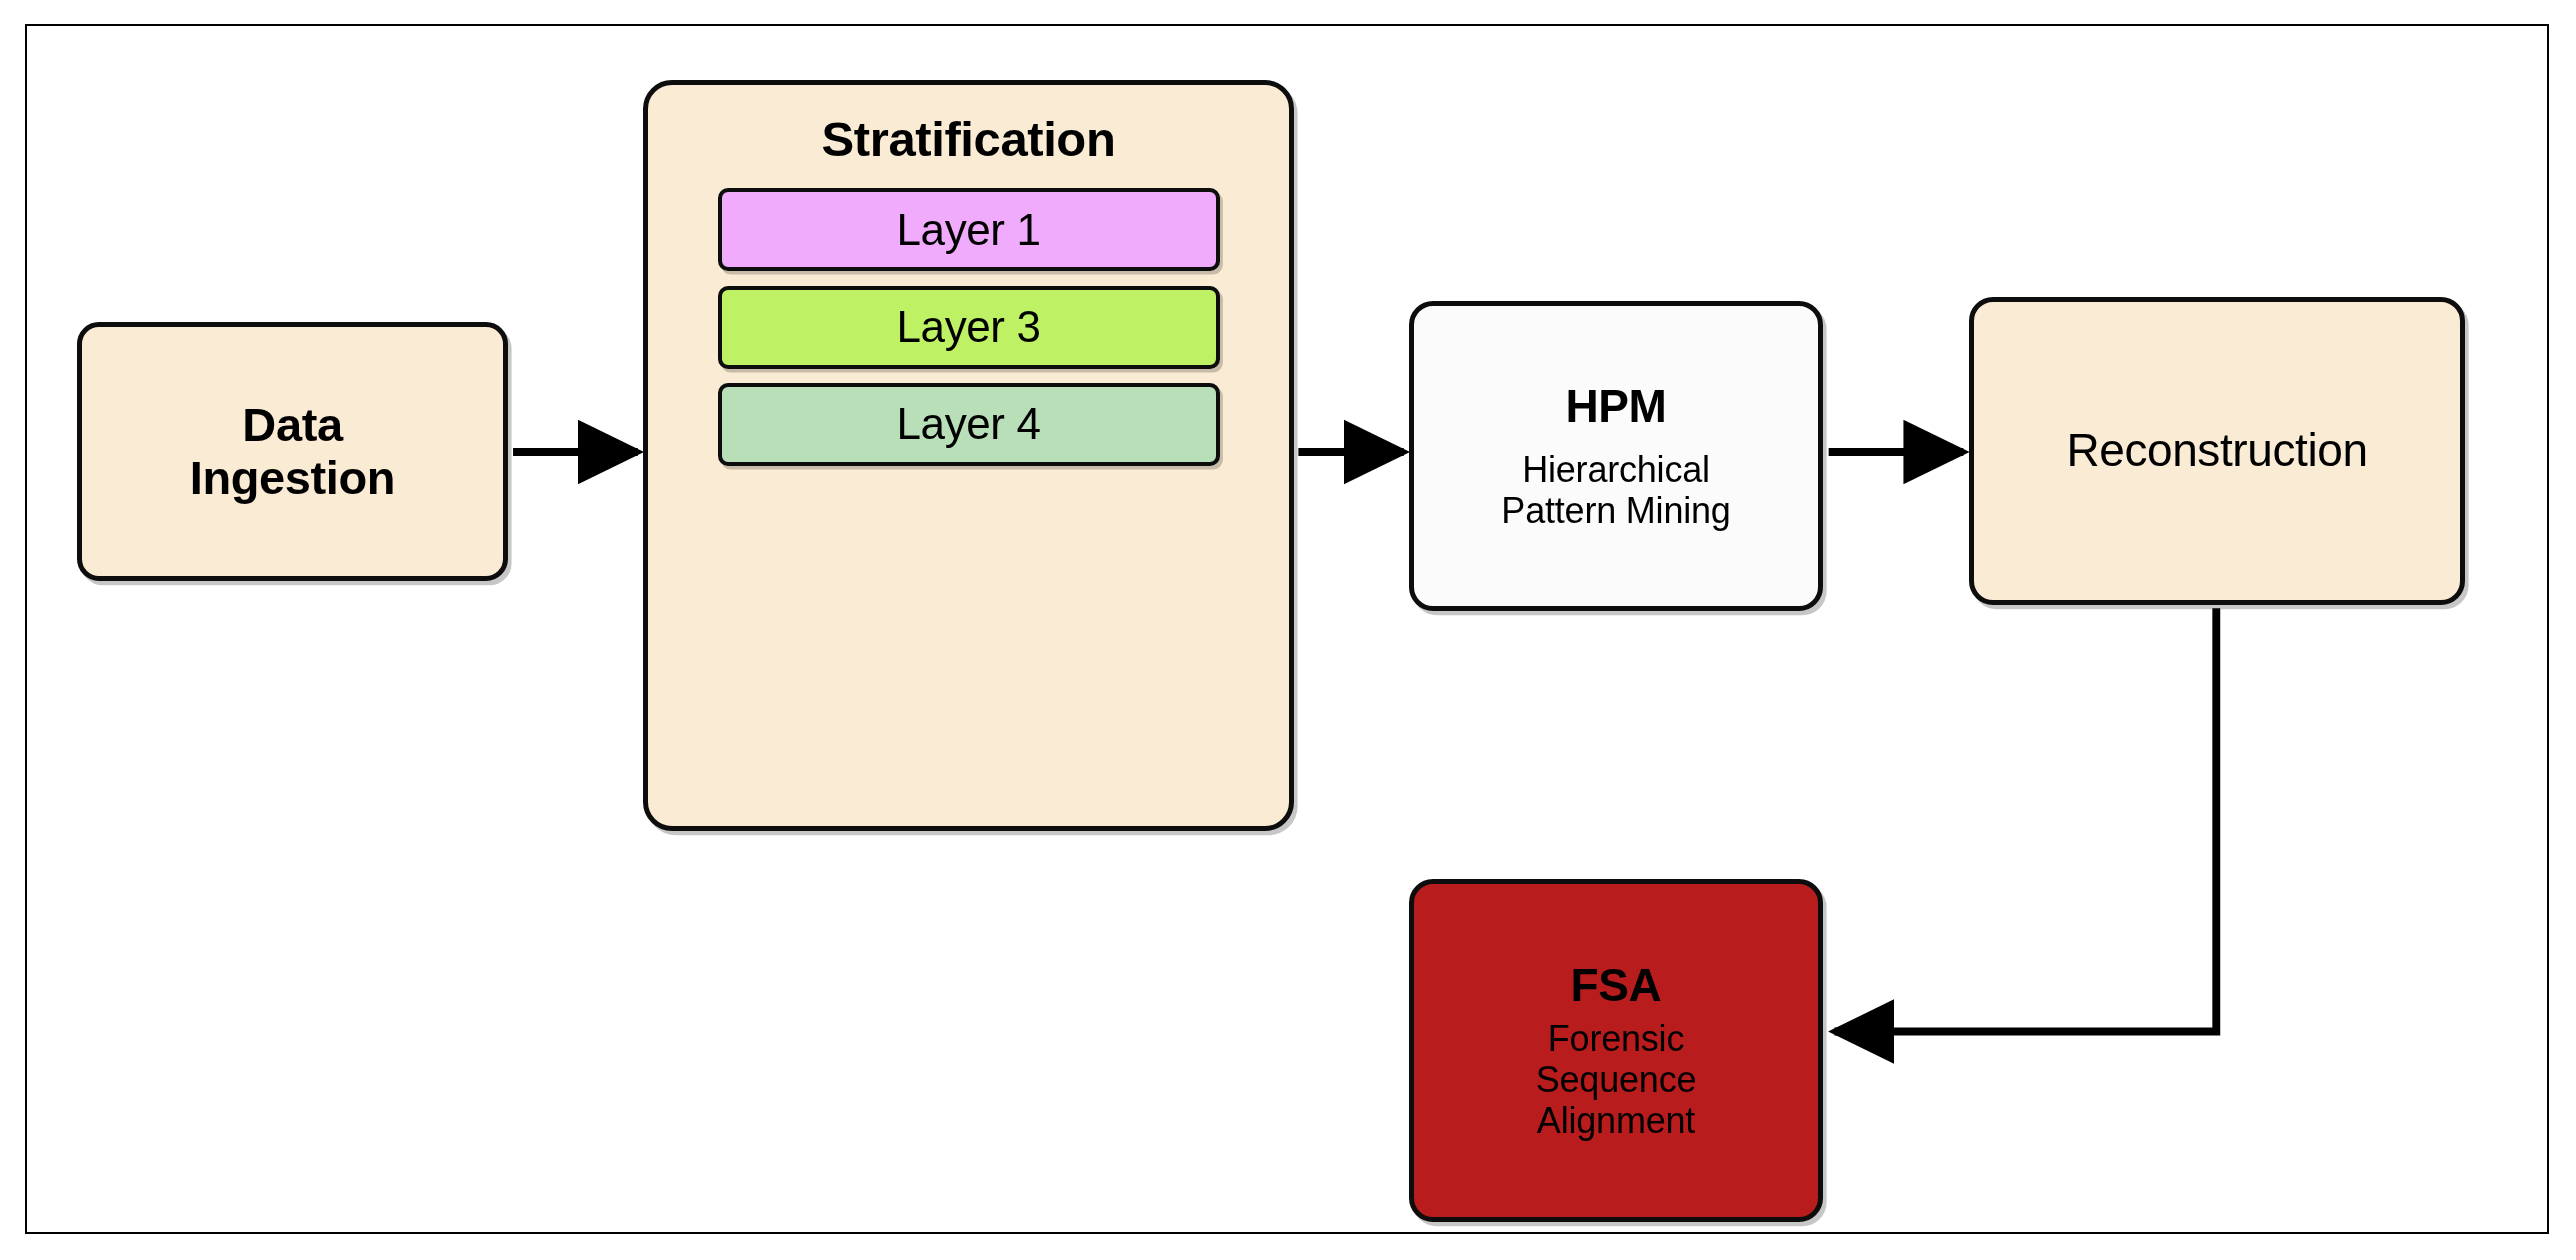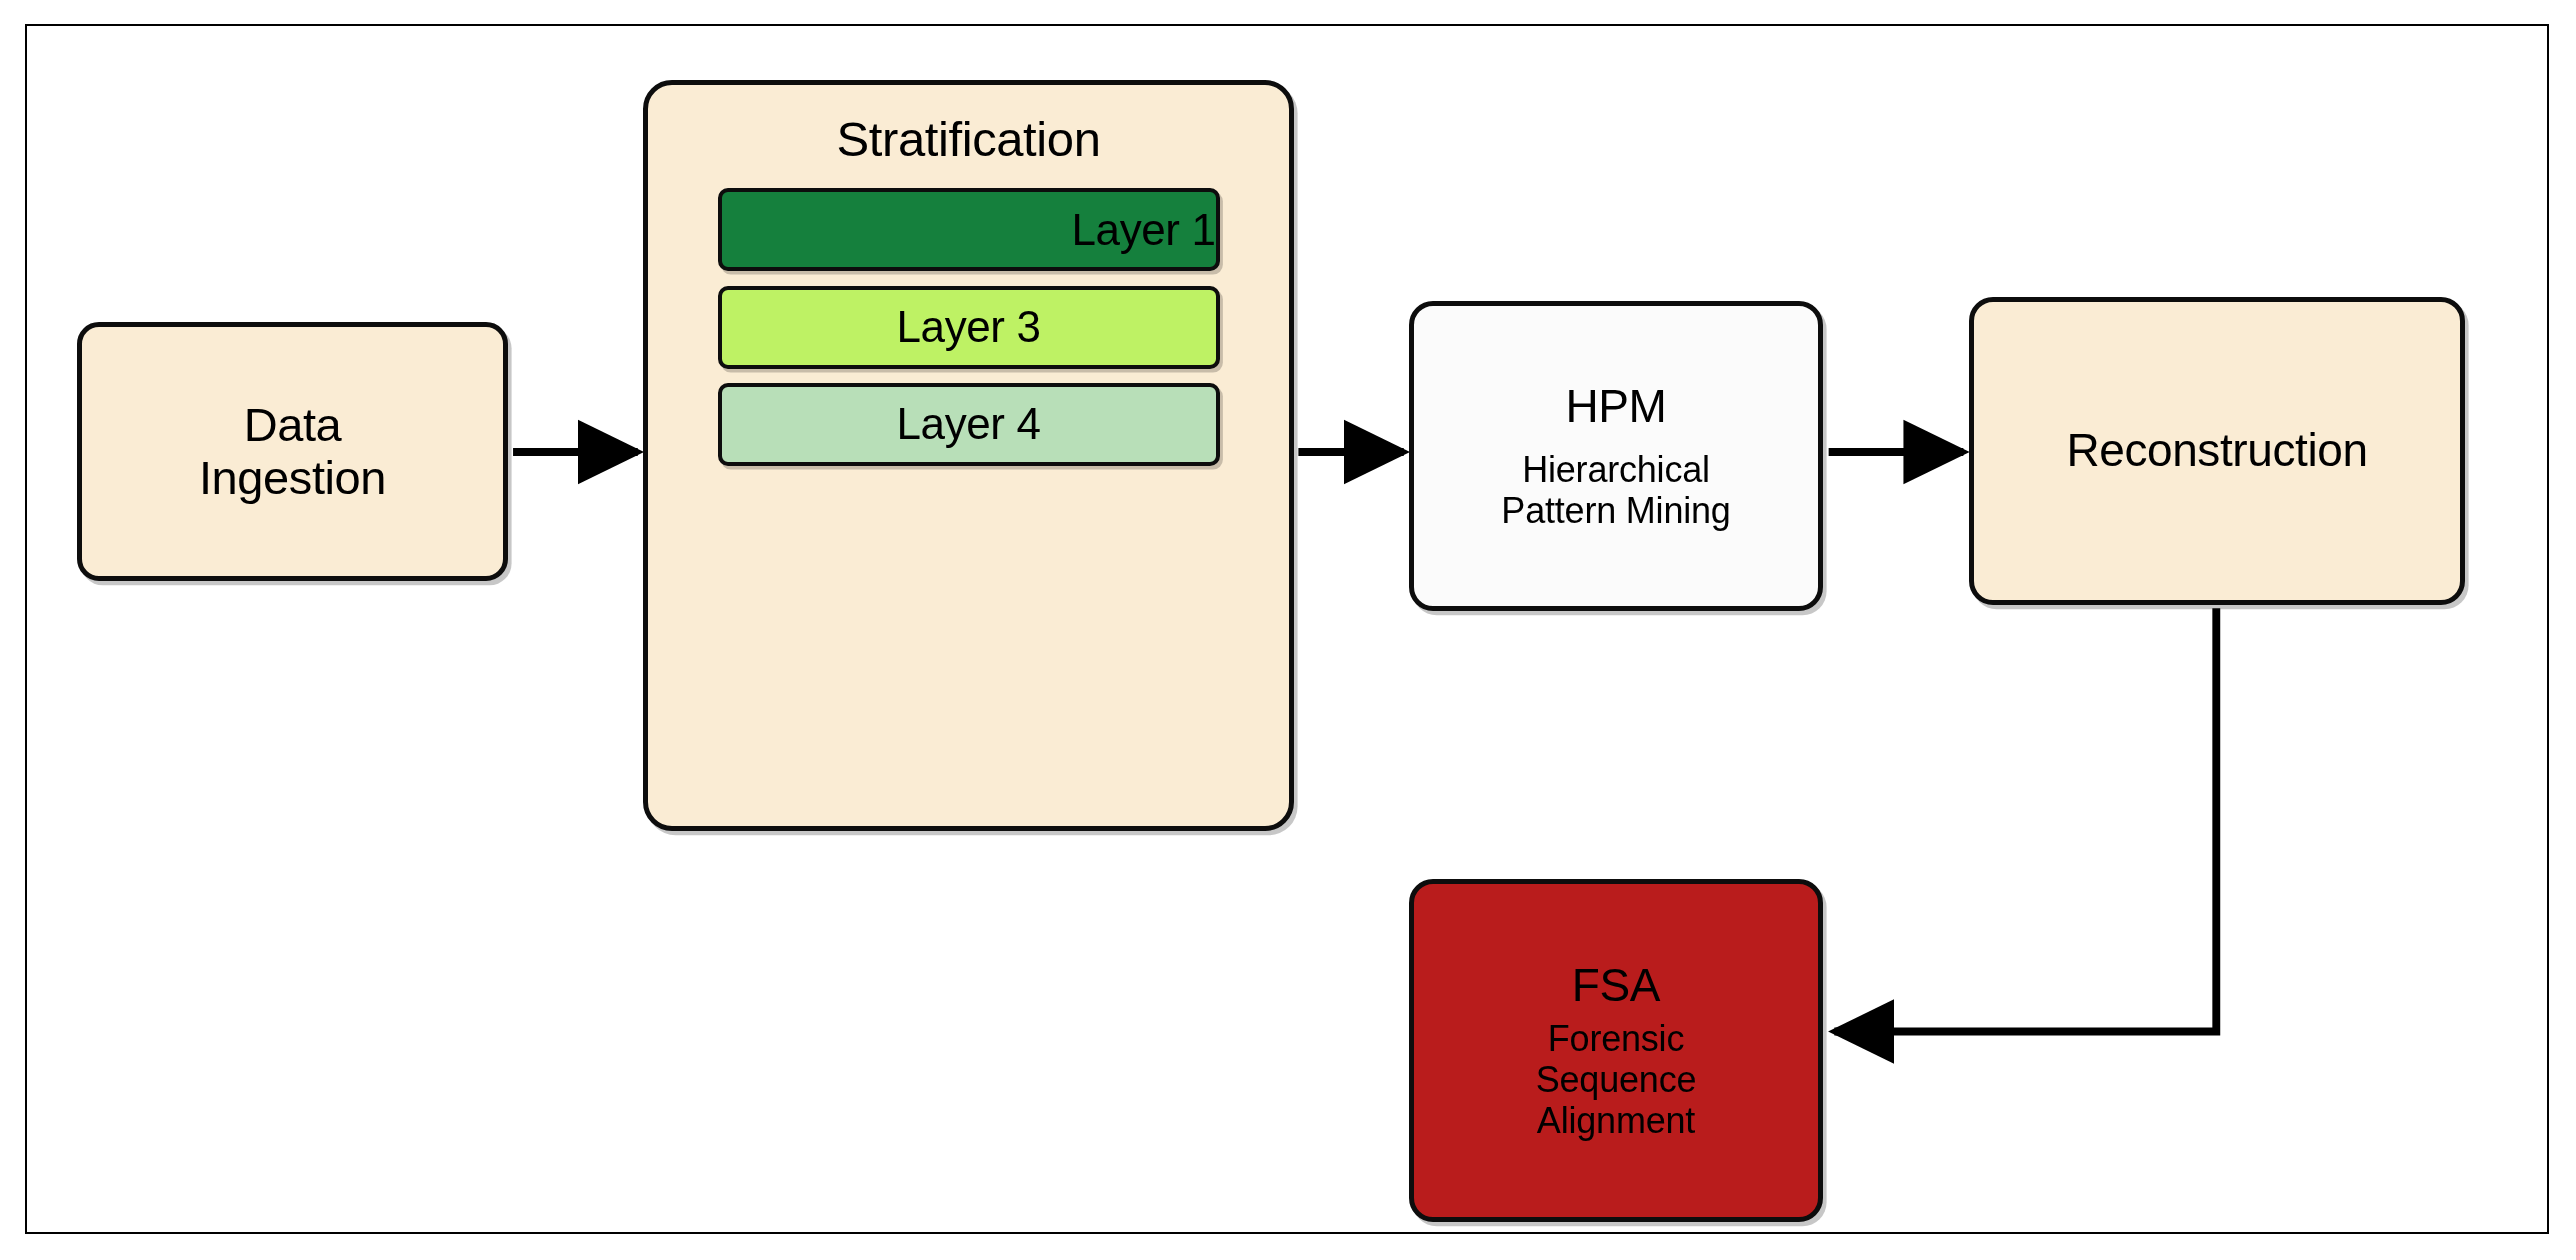--- a/index.html
+++ b/index.html
@@ -44,21 +44,21 @@
     align-items: center;
     justify-content: center;
     text-align: center;
     color: #000000;
     box-shadow: 3.6px 4.3px 0 rgba(0,0,0,0.22);
   }
   .node.cream { background: #faecd4; }
   .node.white { background: #fbfbfb; }
 
   .node-title {
-    font-weight: normal;
+    font-weight: bold;
     line-height: 1.12;
     letter-spacing: -0.4px;
   }
   .node-sub {
     font-weight: normal;
     line-height: 1.14;
     letter-spacing: -0.2px;
   }
 
   
@@ -172,21 +172,21 @@
 
   <div class="node cream" id="node-data-ingestion" style="background: rgb(250, 236, 212);">
     <div class="node-title">Data</div>
     <div class="node-title">Ingestion</div>
   </div>
 
   <div class="node cream" id="node-stratification" style="background: rgb(250, 236, 212);">
     <div class="node-title">Stratification</div>
 
     <div class="layer-stack">
-      <div class="layer-bar" id="layer-bar-1" style="background: #15803d; justify-content: flex-end;">
+      <div class="layer-bar" id="layer-bar-1" style="background: #f0abfc;">
         <span>Layer 1</span>
       </div>
       <div class="layer-bar" id="layer-bar-3" style="background: #bef264;">
         <span>Layer 3</span>
       </div>
       <div class="layer-bar" id="layer-bar-4" style="background: rgb(184, 223, 184);">
         <span>Layer 4</span>
       </div>
     </div>
   </div>

